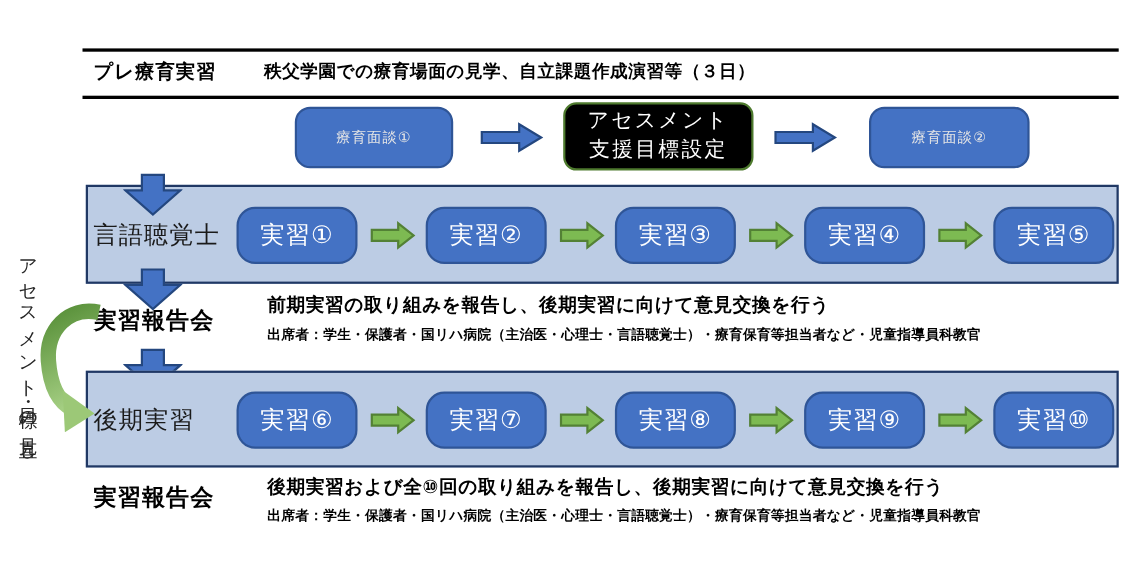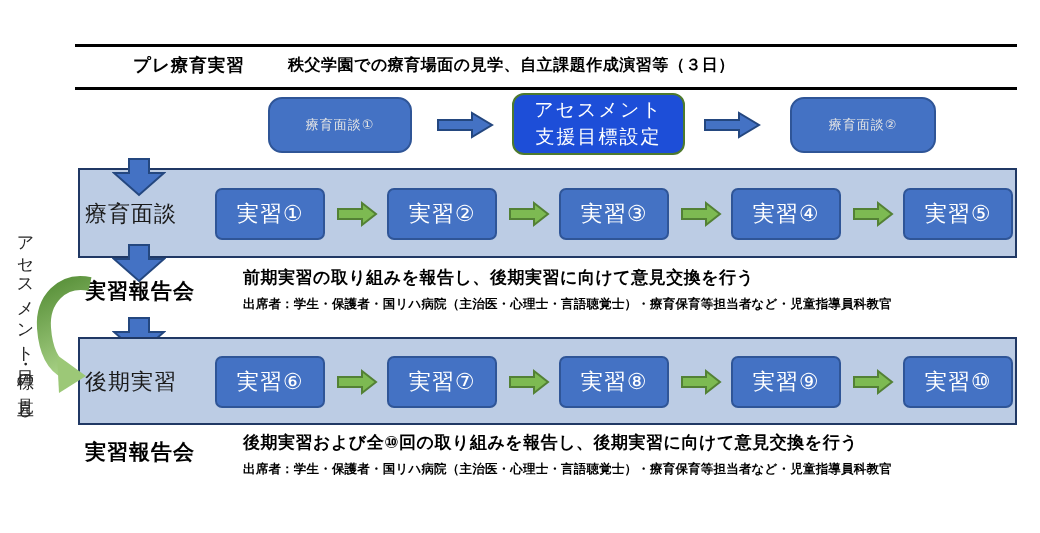--- a/index.html
+++ b/index.html
@@ -2,40 +2,40 @@
 <html><head>
 <meta charset="utf-8">
 <style>
   html,body{margin:0;padding:0;background:#fff;}
   .canvas{
     position:relative;width:1040px;height:533px;background:#ffffff;overflow:hidden;
     font-family:"Liberation Sans","DejaVu Sans",sans-serif;color:#000;
   }
   .abs{position:absolute;}
   .rule{position:absolute;left:75px;width:942px;height:3px;background:#000;}
-  .bold{font-weight:bold;margin-left:48px;}
+  .bold{font-weight:bold;}
   .row-label{position:absolute;font-weight:bold;font-size:21px;letter-spacing:1px;color:#000;white-space:nowrap;}
   .box-blue{
     position:absolute;background:#4472C4;border:2.5px solid #2F5597;border-radius:14px;
     color:#e5e5e5;display:flex;align-items:center;justify-content:center;
     font-size:13px;letter-spacing:1px;white-space:nowrap;box-sizing:border-box;
   }
   .box-green{
-    position:absolute;background:#1d4ed8;border:2.5px solid #4E7A2E;border-radius:12px;
+    position:absolute;background:#000000;border:2.5px solid #4E7A2E;border-radius:12px;
     color:#fff;display:flex;flex-direction:column;align-items:center;justify-content:center;
     font-size:19px;line-height:1.4;letter-spacing:2px;box-sizing:border-box;
   }
   .band{
     position:absolute;left:78px;width:939px;background:#BCCCE4;border:2.5px solid #203864;
     box-sizing:border-box;
   }
   .band-label{position:absolute;font-size:22px;letter-spacing:1px;color:#1a1a1a;white-space:nowrap;}
   .session-box{
     position:absolute;width:110px;height:52px;background:#4472C4;border:2px solid #2F5597;
-    border-radius:7px;color:#fff;display:flex;align-items:center;justify-content:center;
+    border-radius:17px;color:#fff;display:flex;align-items:center;justify-content:center;
     font-size:22px;letter-spacing:1px;box-sizing:border-box;
   }
   .summary{position:absolute;font-weight:bold;font-size:17px;letter-spacing:0.5px;white-space:nowrap;text-align:right;}
   .attendees{position:absolute;font-weight:bold;font-size:12.5px;letter-spacing:0.2px;white-space:nowrap;}
   .side-note{
     position:absolute;left:14px;top:224px;height:278px;
     writing-mode:vertical-rl;font-size:17px;letter-spacing:2.5px;color:#262626;white-space:nowrap;
   }
   svg{display:block;}
 </style>
@@ -65,21 +65,21 @@
 
   <div class="abs" style="left:703px;top:110px;">
     <svg width="58" height="30" viewBox="0 0 58 30">
       <path d="M2 10 H36 V3 L56 15 L36 27 V20 H2 Z" fill="#4472C4" stroke="#24477F" stroke-width="2"></path>
     </svg>
   </div>
 
   <div class="box-blue" style="left:790px;top:97px;width:146px;height:56px;">療育面談②</div>
 
   <div class="band" style="top:168px;height:90px;"></div>
-  <div class="band-label" style="left:85px;top:199px;">療育面談</div>
+  <div class="band-label" style="left:85px;top:199px;">言語聴覚士</div>
 
   <div class="session-box" style="left:215px;top:188px;">実習①</div>
   <div class="abs" style="left:336px;top:200px;">
     <svg width="42" height="28" viewBox="0 0 42 28">
         <path d="M2 9 H26 V3 L40 14 L26 25 V19 H2 Z" fill="#7DBA52" stroke="#538135" stroke-width="2"></path>
       </svg>
   </div>
   <div class="session-box" style="left:387px;top:188px;">実習②</div>
   <div class="abs" style="left:508px;top:200px;">
     <svg width="42" height="28" viewBox="0 0 42 28">

